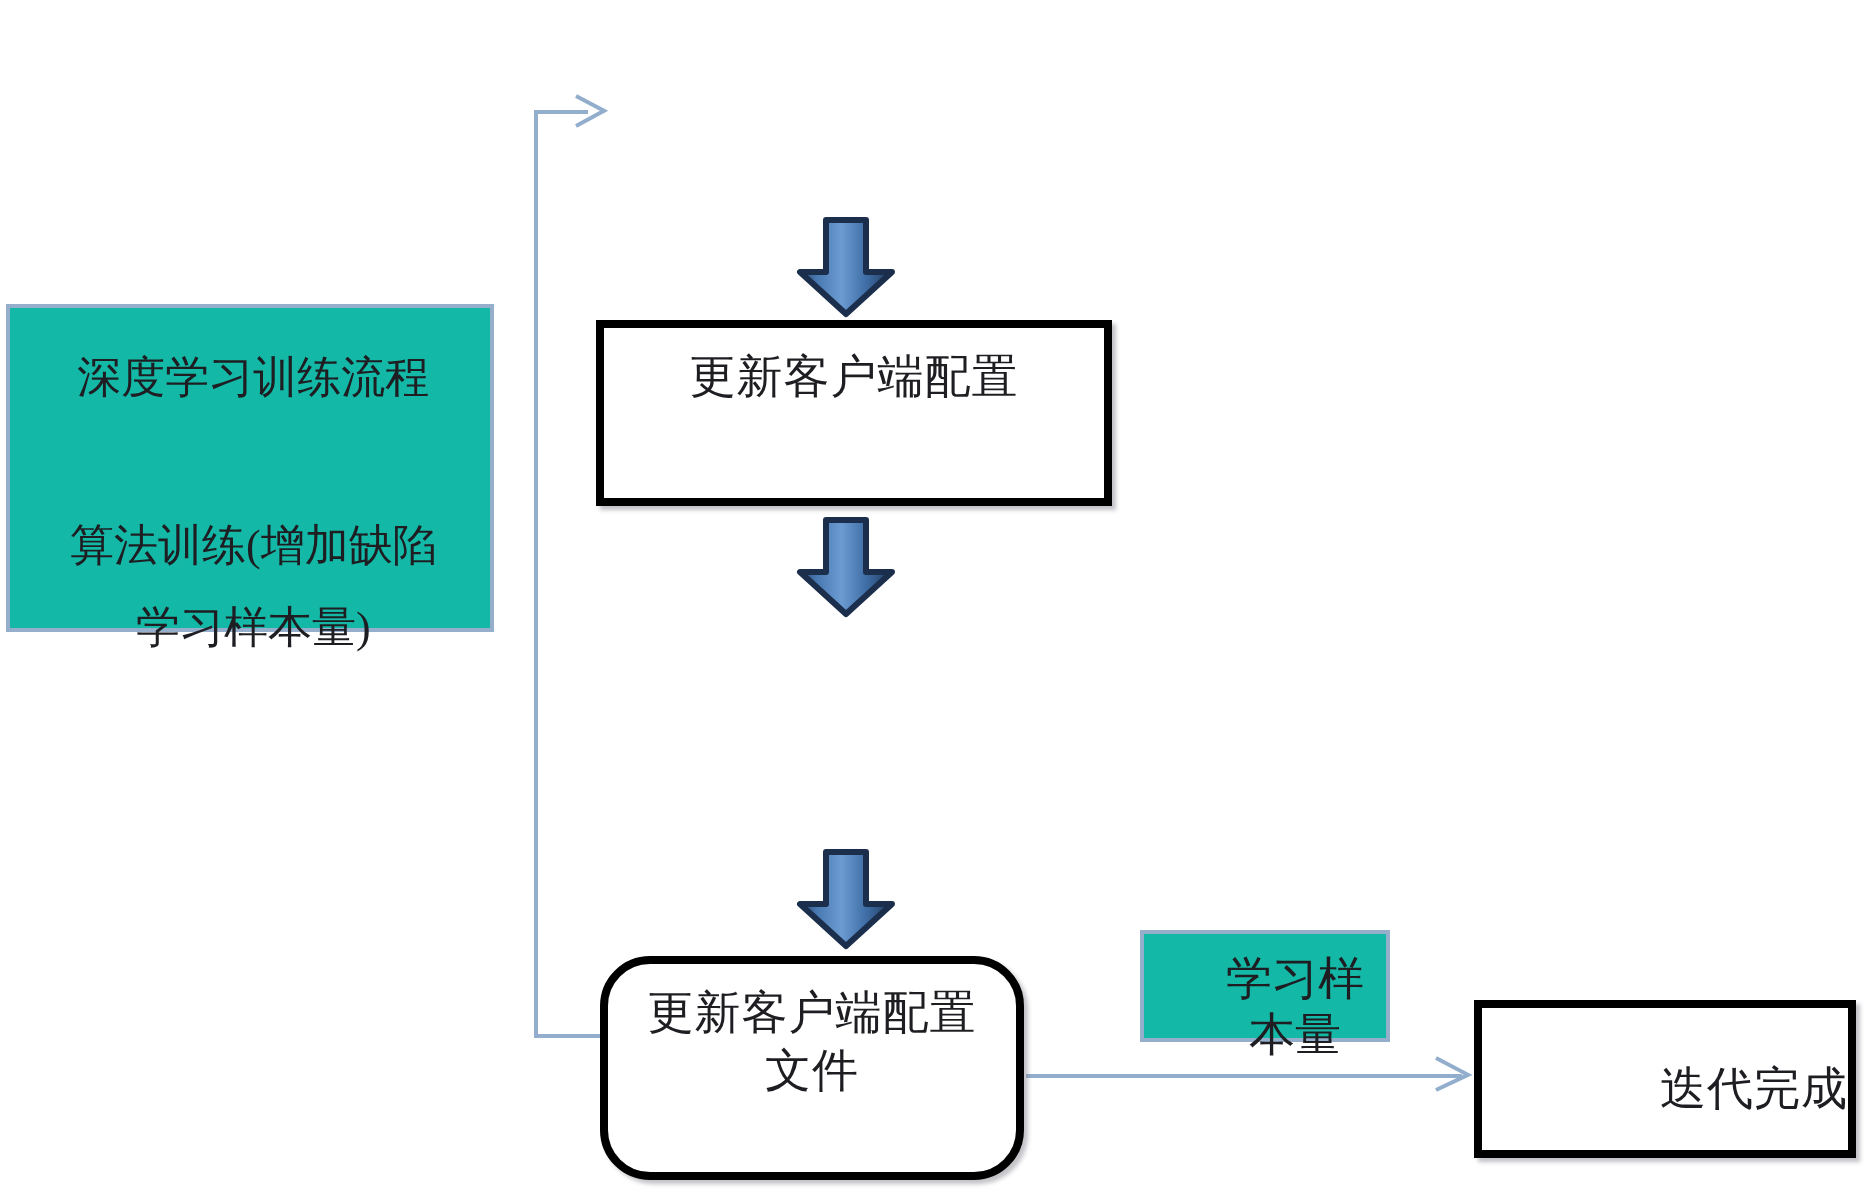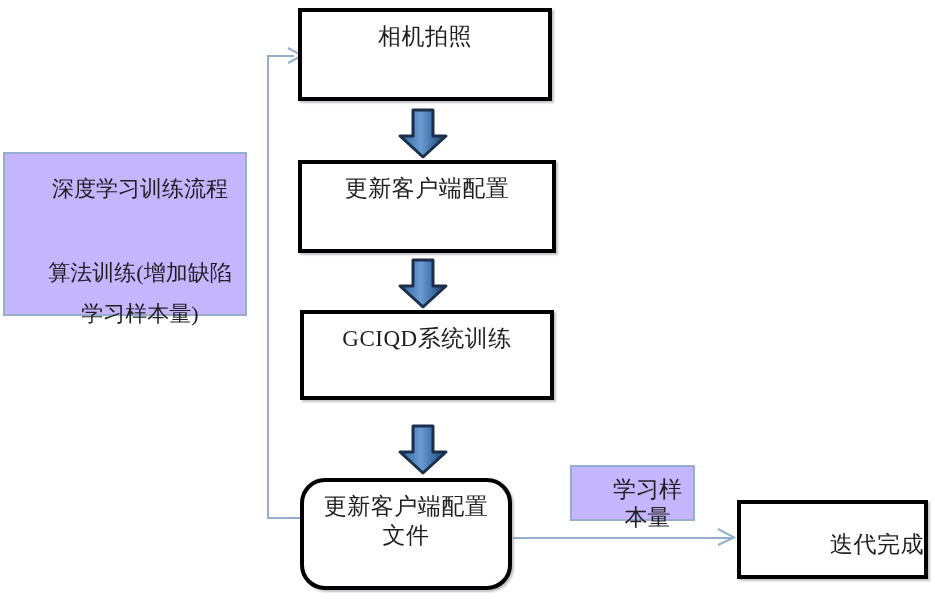--- a/index.html
+++ b/index.html
@@ -36,24 +36,24 @@
     letter-spacing: 0.5px;
   }
   .proc-box.align-mid .box-text {
     padding-top: 26px;
   }
 
   
   .note-box {
     position: absolute;
     box-sizing: border-box;
-    background: #c4b5fd;
+    background: #14b8a6;
     border: 2px solid #95aecb;
     display: flex;
-    justify-content: center;
+    justify-content: flex-start;
     padding-left: 30px;
   }
   .note-box .box-text {
     font-size: 22px;
     line-height: 1.9;
     color: #1d1d22;
     text-align: center;
     white-space: pre-line;
     padding-top: 14px;
   }
@@ -133,31 +133,25 @@
     <path d="M17,2 L37,2 L37,28 L50,28 L27,49 L4,28 L17,28 Z" fill="url(#ag3)" stroke="#1b2f4d" stroke-width="3" stroke-linejoin="round"></path>
   </svg>
 
   <div class="note-box" id="note-process" style="left:3px; top:152px; width:244px; height:164px;">
     <span class="box-text">深度学习训练流程
 
 算法训练(增加缺陷
 学习样本量)</span>
   </div>
 
-  <div class="proc-box" id="step-1" style="left:298px; top:8px; width:254px; height:93px;">
-    <span class="box-text">相机拍照</span>
-  </div>
 
   <div class="proc-box" id="step-2" style="left:298px; top:160px; width:258px; height:93px;">
     <span class="box-text">更新客户端配置</span>
   </div>
 
-  <div class="proc-box" id="step-3" style="left:300px; top:310px; width:254px; height:90px;">
-    <span class="box-text">GCIQD系统训练</span>
-  </div>
 
   <div class="proc-box" id="step-4" style="left:300px; top:478px; width:212px; height:112px;border-radius:25px;">
     <span class="box-text">更新客户端配置
 文件</span>
   </div>
 
   <div class="note-box" id="note-label" style="left:570px; top:465px; width:125px; height:56px;">
     <span class="box-text">学习样本量</span>
   </div>
 

